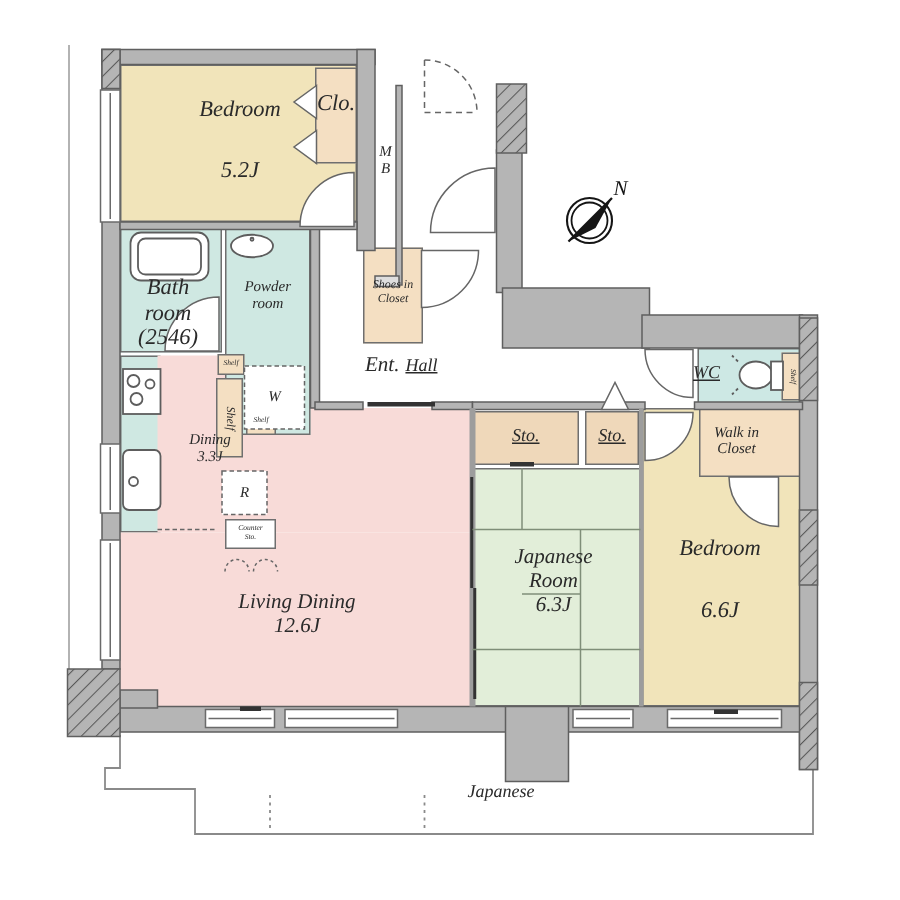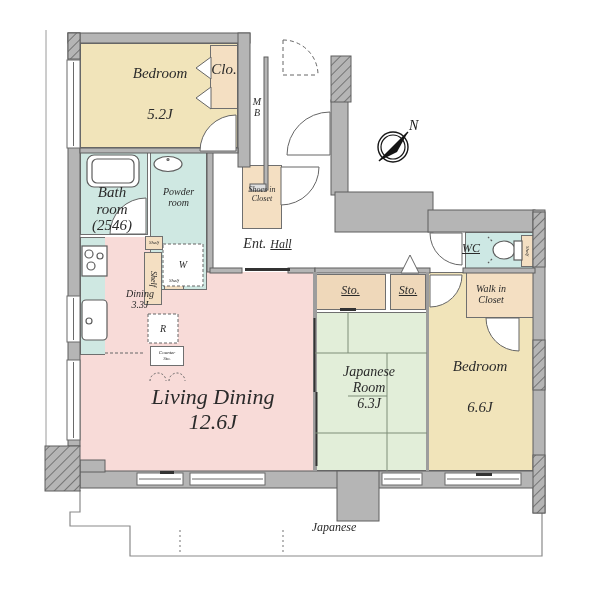--- a/index.html
+++ b/index.html
@@ -276,21 +276,21 @@
     <span>Japanese</span>
     <span>Room</span>
     <span>6.3J</span>
   </div>
 
   <div class="lbl f15" style="left:430px;top:364px;width:100px;height:46px;">
     <span>Bedroom</span>
     <span>6.6J</span>
   </div>
 
-  <div class="lbl" style="left:118px;top:386px;width:190px;height:48px;font-size:22px;text-align:center;">
+  <div class="lbl" style="left:103px;top:386px;width:190px;height:48px;font-size:14px;text-align:center;">
     <span>Living Dining</span>
     <span>12.6J</span>
   </div>
 
   <div class="lbl f12" style="left:296px;top:520px;width:76px;height:16px;">
     <span>Japanese</span>
   </div>
 
 </div>
 

